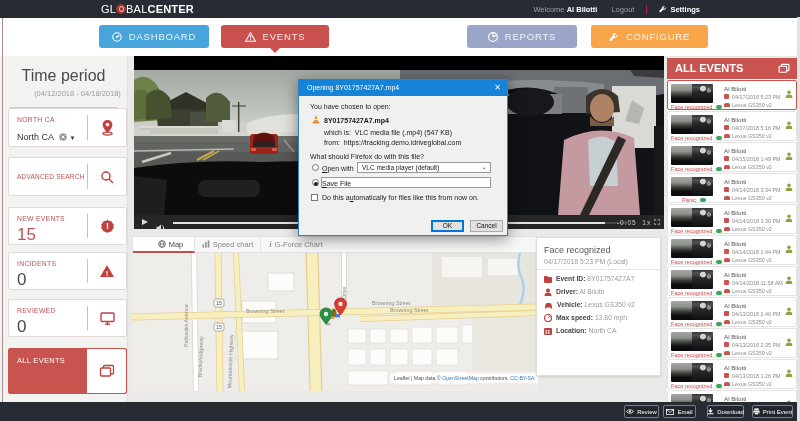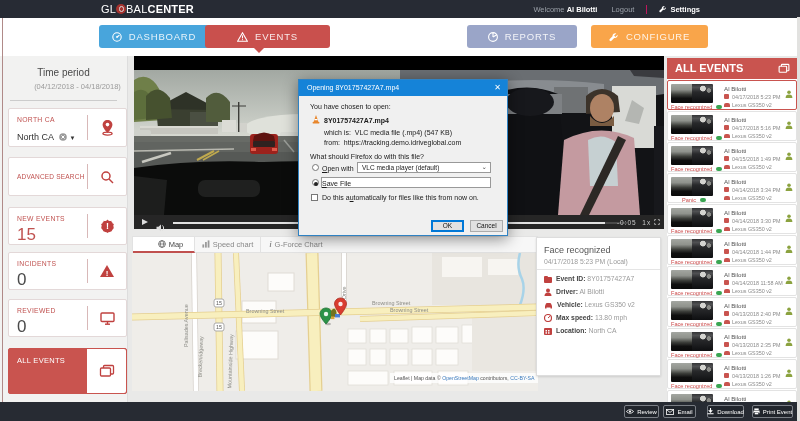--- a/index.html
+++ b/index.html
@@ -14,30 +14,30 @@
 #logo .oicon:after { content:""; position:absolute; left:2.5px; top:2.5px; width:3.5px; height:3.5px; border-radius:50%; border:1px solid #d8d8d8; }
 #topright { position:absolute; right:100px; top:4.5px; font-size:7.5px; color:#9aa0a8; }
 #topright b { color:#fff; }
 #topright span { margin-left:14px; } #topright span.sep { border-left:1px solid #be185d; padding-left:12px; margin-left:12px; }
 
 
 #navrow { position:absolute; left:0; top:18px; width:800px; height:38px; background:#fff; }
 .navbtn { position:absolute; top:7px; height:23px; border-radius:3px; color:rgba(255,255,255,.88); font-size:9.5px; letter-spacing:.8px; text-align:center; line-height:23px; }
 .navbtn svg { vertical-align:-1.5px; margin-right:7px; }
 #b1 { left:99px;  width:110px; background:#48a5dc; }
-#b2 { left:205px; width:125px; background:#c9504d;text-align:center; }
+#b2 { left:221px; width:108px; background:#c9504d;text-align:center; }
 #b3 { left:345px; width:113px; background:#4cbe97; }
 #b4 { left:467px; width:110px; background:#9aa5c8; }
 #b5 { left:591px; width:117px; background:#f9a54a; }
 #b2:after { content:""; position:absolute; left:49px; top:23px; border:5px solid transparent; border-top-color:#c9504d; }
 
 
 #lsb { position:absolute; left:0; top:56px; width:128px; height:346px; background:#f2f2f1; border-right:1px solid #ddd; }
 #tp { text-align:center; padding-top:11px; }
-#tp .t1 { font-size:10px; color:#4a4a4a; }
+#tp .t1 { font-size:16px; color:#4a4a4a; }
 #tp .t2 { font-size:7.5px; color:#9a9a9a; margin-top:4px;margin-left:28px; }
 #tp hr { border:none; border-top:1px solid #ccc; margin:9px 10px 0 10px; }
 .card { position:absolute; left:8px; width:119px; background:#fff; border:1px solid #e3d8d8; border-radius:2px; }
 .card .icozone { position:absolute; right:0; top:0; bottom:0; width:39px; border-left:1px solid #d8b8b8; margin:6px 0; display:flex; align-items:center; justify-content:center; }
 .card .lbl { font-size:6.8px; color:#c05250; letter-spacing:.3px; padding:7px 0 0 8px; }
 .card .num { font-size:17px; color:#c05250; padding:3px 0 0 8px; }
 .card .num.dark { color:#4a4a4a; }
 #c1 { top:52px; height:39px; }
 #c1 .sel { font-size:9px; color:#333; padding:9px 0 0 8px; }
 #c2 { top:101px; height:39px; }

